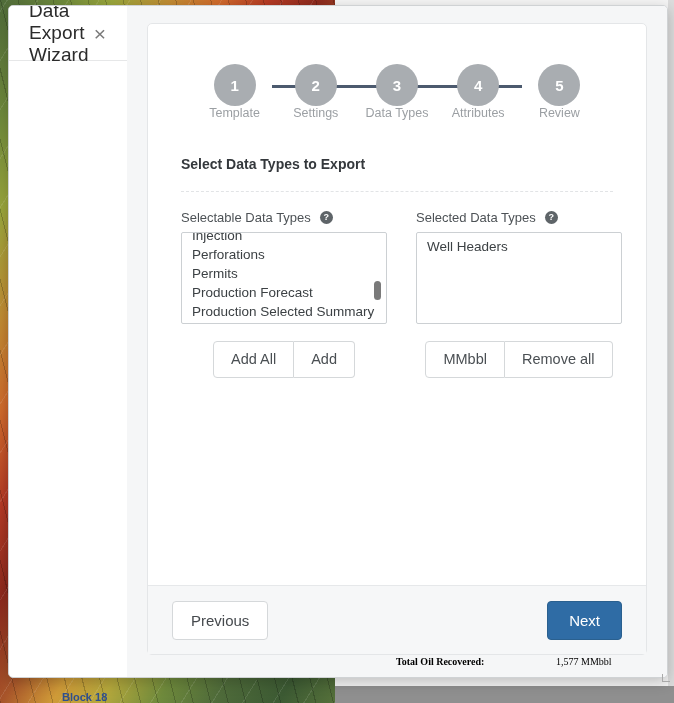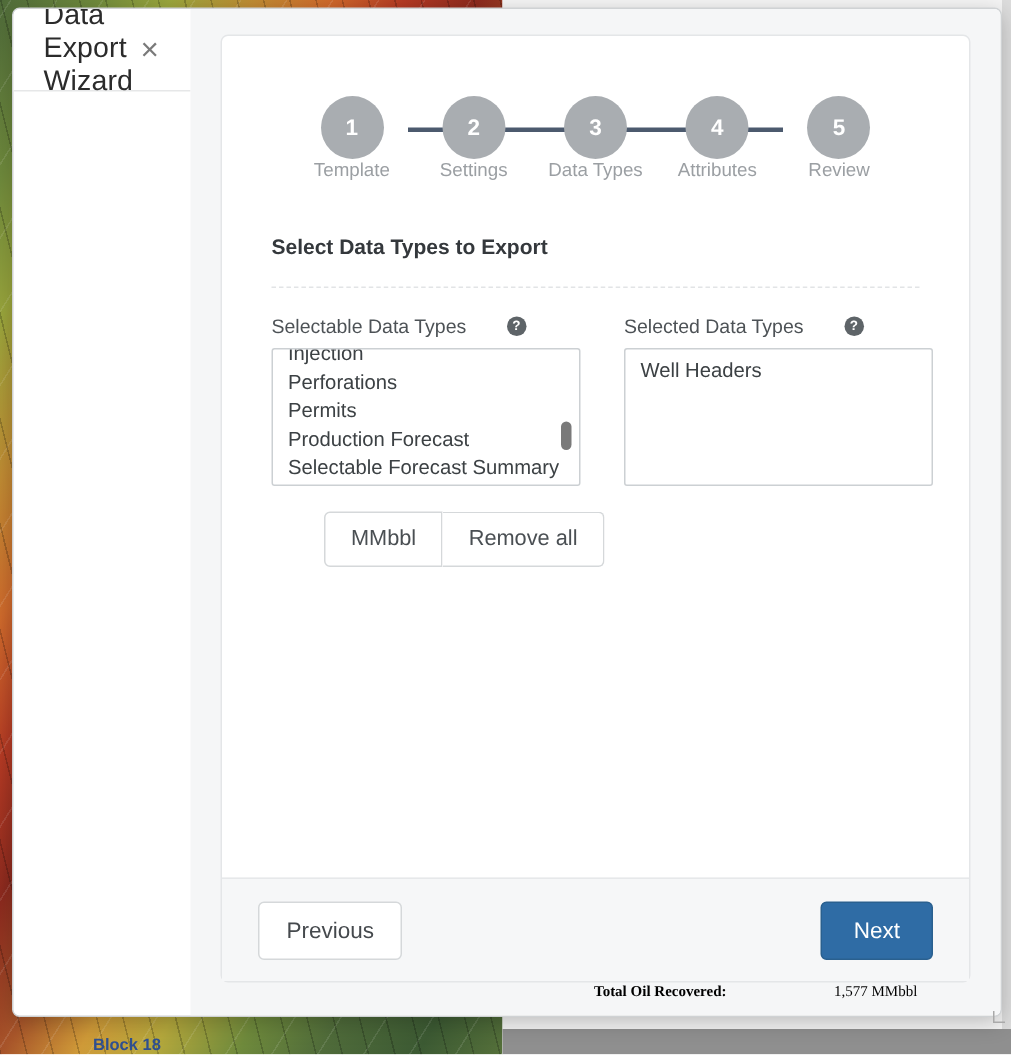--- a/index.html
+++ b/index.html
@@ -234,21 +234,21 @@
     display: flex;
     gap: 29px;
     margin-top: 18px;
     padding-left: 9px;
   }
   .transfer-col { width: 257px; }
 
   .list-label-row {
     display: flex;
     align-items: center;
-    gap: 27px;
+    gap: 9px;
     margin-bottom: 7px;
   }
   .list-label {
     font-size: 13px;
     color: #4d5256;
   }
   .help-icon {
     width: 13px; height: 13px;
     border-radius: 50%;
     background: #5e6468;
@@ -422,41 +422,45 @@
           <div class="list-label-row">
             <span class="list-label">Selectable Data Types</span>
             <span class="help-icon">?</span>
           </div>
           <div class="listbox scrolled">
             <div class="listbox-inner">
               <div class="list-item">Injection</div>
               <div class="list-item">Perforations</div>
               <div class="list-item">Permits</div>
               <div class="list-item">Production Forecast</div>
-              <div class="list-item">Selectable Forecast Summary</div>
+              <div class="list-item">Production Selected Summary</div>
             </div>
             <div class="scrollthumb"></div>
           </div>
         </div>
 
         <div class="transfer-col">
           <div class="list-label-row">
             <span class="list-label">Selected Data Types</span>
             <span class="help-icon">?</span>
           </div>
           <div class="listbox">
             <div class="listbox-inner">
               <div class="list-item">Well Headers</div>
             </div>
           </div>
         </div>
 
       </div>
 
       <div class="transfer-buttons">
+        <div class="btn-group">
+          <button class="btn">Add All</button>
+          <button class="btn">Add</button>
+        </div>
         <div class="btn-group">
           <button class="btn">MMbbl</button>
           <button class="btn">Remove all</button>
         </div>
       </div>
 
       <div class="wizard-footer">
         <button class="btn-previous">Previous</button>
         <button class="btn-next">Next</button>
       </div>

